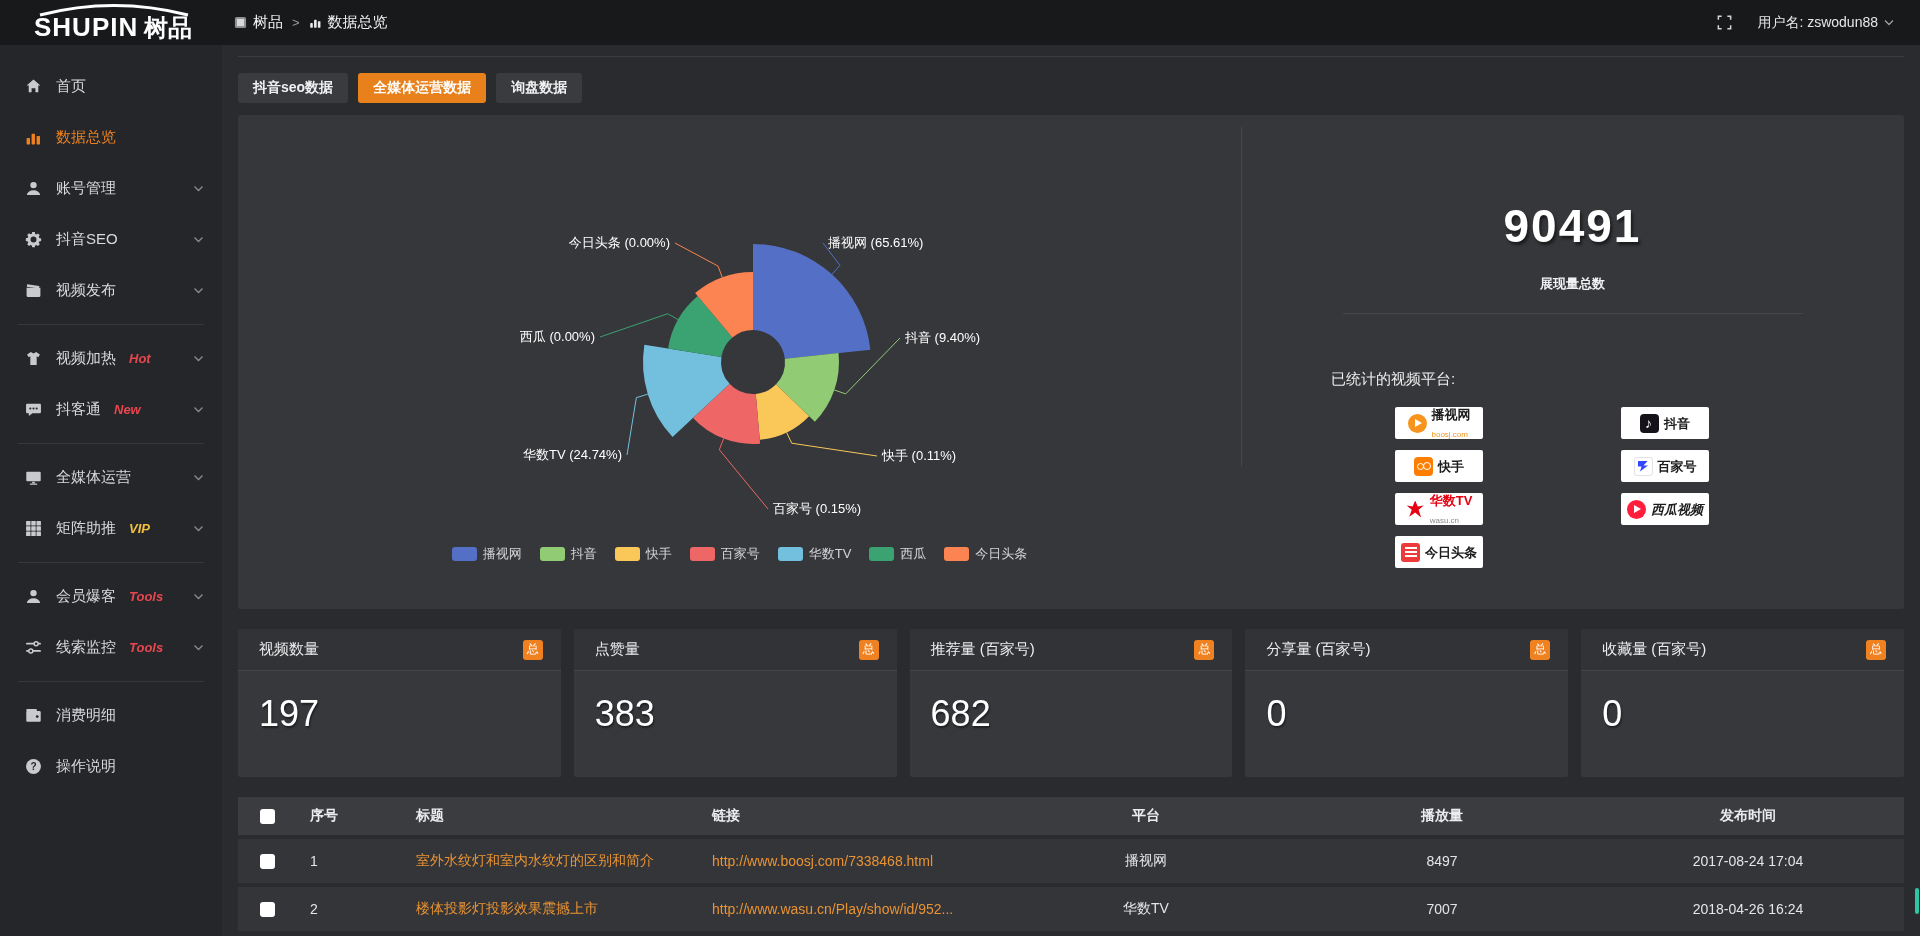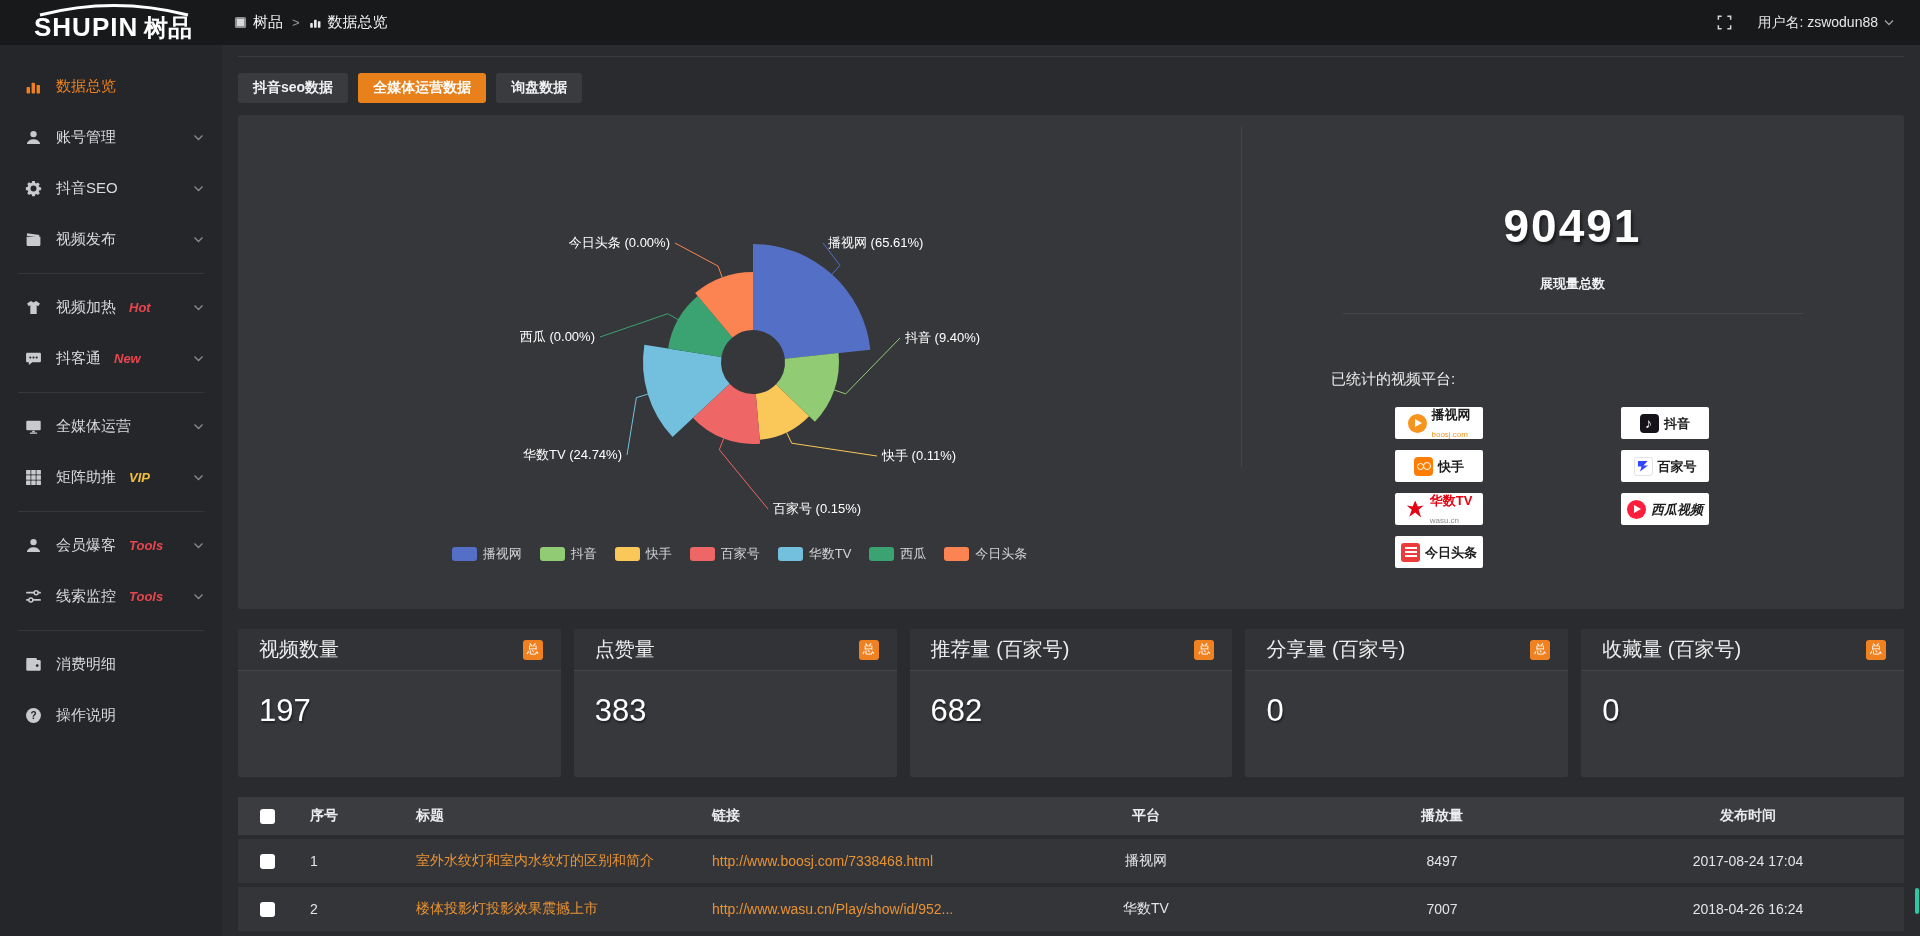--- a/index.html
+++ b/index.html
@@ -74,24 +74,24 @@
   .brand-xigua .plat-icon{background:#ff1e3c;border-radius:50%}
   .brand-xigua .plat-name{font-style:italic}
   .brand-toutiao .plat-icon{background:#ed3b3b;border-radius:3px}
   .brand-toutiao .plat-icon::after{content:"";position:absolute;left:3.5px;top:4.5px;width:12px;height:2px;background:#fff;
     box-shadow:0 4px 0 #fff,0 8px 0 #fff}
   
   .cards{display:flex;gap:13px;margin-top:20px}
   .card{flex:1;height:148px;background:#37383c;border-radius:2px}
   .card-head{height:42px;display:flex;align-items:center;justify-content:space-between;
     padding:0 18px 0 21px;border-bottom:1px solid #45464a;background:#323337;border-radius:2px 2px 0 0}
-  .card-title{font-size:20px;color:#eceded}
+  .card-title{font-size:15px;color:#eceded}
   .card-badge{width:20px;height:20px;background:#ef8121;border-radius:3px;color:#fff;font-size:12px;
     display:flex;align-items:center;justify-content:center}
-  .card-value{margin:22px 0 0 21px;font-size:31px;font-weight:500;color:#fff;
+  .card-value{margin:22px 0 0 21px;font-size:36px;font-weight:500;color:#fff;
     text-shadow:1px 2px 2px rgba(0,0,0,.45)}
   
   .table{margin-top:20px}
   .t-header{display:flex;align-items:center;height:38px;background:#3a3c40;margin-bottom:4px;
     font-size:14px;font-weight:bold;color:#ebecee}
   .t-row{display:flex;align-items:center;height:44px;background:#333539;margin-bottom:4px;font-size:14px;color:#e4e5e7}
   .c-check{width:58px;display:flex;justify-content:center}
   .checkbox{width:15px;height:15px;background:#fff;border-radius:3px;cursor:pointer}
   .c-idx{width:108px;padding-left:14px}
   .c-title{width:296px;padding-left:12px;white-space:nowrap;overflow:hidden;text-overflow:ellipsis}
@@ -142,20 +142,28 @@
       <span class="chev">
         <svg width="10" height="7" viewBox="0 0 10 7">
             <polyline points="1,1.5 5,5.5 9,1.5" fill="none" stroke="currentColor" stroke-width="1.3"></polyline>
           </svg>
       </span>
     </span>
   </div>
 </div>
 
 <div class="sidebar" id="sidebar">
+    <div class="sb-item">
+      <span class="sb-icon">
+        <svg viewBox="0 0 16 16" width="17" height="17" fill="currentColor">
+          <path d="M8 1.5L14.5 7h-2v6.5H9.8V9.6H6.2v3.9H3.5V7h-2z"></path>
+        </svg>
+      </span>
+      <span class="sb-label">首页</span>
+    </div>
     <div class="sb-item active">
       <span class="sb-icon">
         <svg viewBox="0 0 16 16" width="17" height="17" fill="currentColor">
           <rect x="1.5" y="8.5" width="3.2" height="6" rx=".6"></rect>
           <rect x="6.2" y="4.5" width="3.2" height="10" rx=".6"></rect>
           <rect x="10.9" y="6.5" width="3.2" height="8" rx=".6"></rect>
         </svg>
       </span>
       <span class="sb-label">数据总览</span>
     </div>

